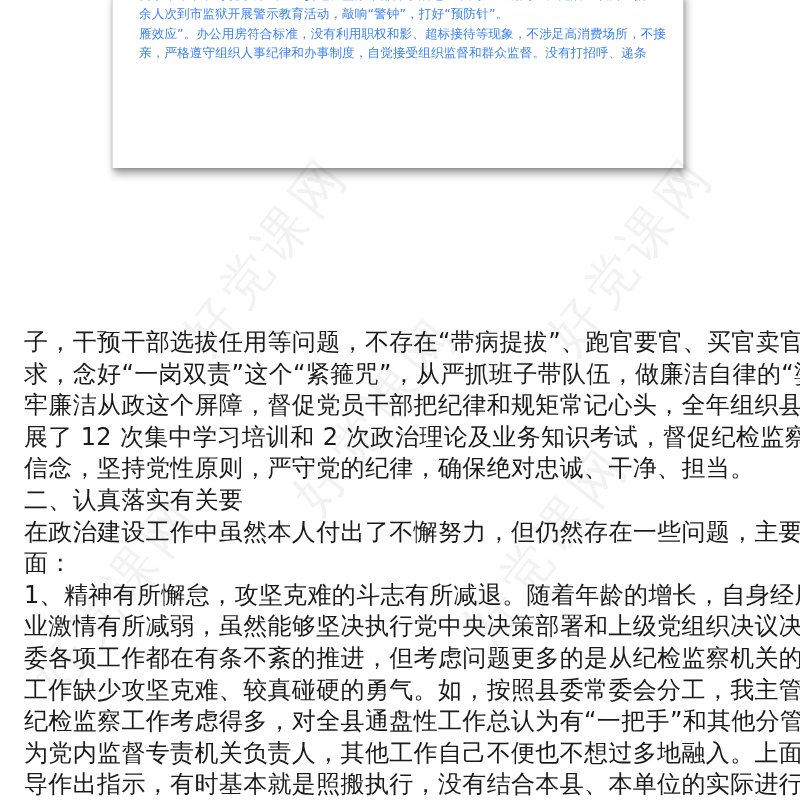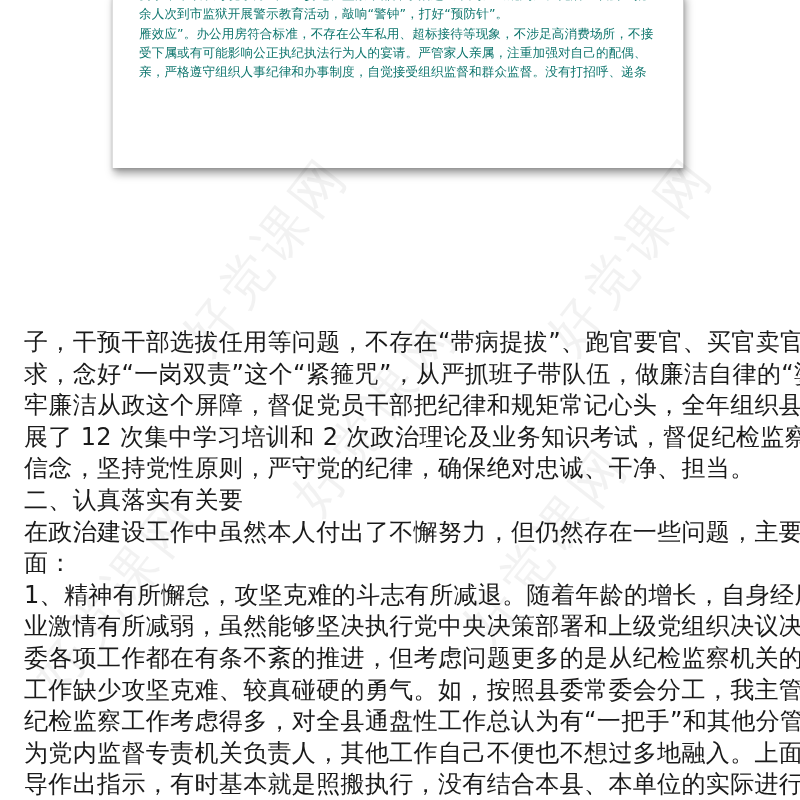--- a/index.html
+++ b/index.html
@@ -10,21 +10,21 @@
     color: #1a1a1a;
   }
   .preview-page {
     position: absolute; left: 112px; top: -8px; width: 572px; height: 176px;
     background: #fff;
     box-shadow: 2px 6px 8px rgba(0,0,0,0.35), 0 2px 3px rgba(0,0,0,0.15);
     border-left: 1px solid #ddd; border-right: 1px solid #ccc;
     box-sizing: border-box; padding: 0 14px 0 26px; overflow: hidden;
   }
   .preview-line {
-    font-size: 12.6px; line-height: 19.3px; color: #0f766e;
+    font-size: 12.6px; line-height: 19.3px; color: #3b82f6;
     white-space: nowrap; overflow: hidden; letter-spacing: 0.1px;
   }
   .preview-line.cut { margin-top: -7px; }
   .body-text {
     position: absolute; left: 24px; top: 327px; width: 760px;
   }
   .body-line {
     font-size: 24px; line-height: 31.6px; white-space: nowrap; color: #1a1a1a;
     letter-spacing: 0.35px;
   }
@@ -33,22 +33,21 @@
     transform: rotate(-52deg); white-space: nowrap; pointer-events: none;
     letter-spacing: 6px;
   }
 </style>
 </head>
 <body>
 
 <div class="preview-page">
   <div class="preview-line cut">要求，采取以考促学方式让全委纪检监察干部深学活运《准则》《规则》。先后组织县三批 200</div>
   <div class="preview-line">余人次到市监狱开展警示教育活动，敲响“警钟”，打好“预防针”。</div>
-  <div class="preview-line">雁效应”。办公用房符合标准，不存在公车私用、超标接待等现象，不涉足高消费场所，不接</div>
-  <div class="preview-line">受下属或有可能影响公正执纪执法行为人的宴请。严管家人亲属，注重加强对自己的配偶、</div>
+  <div class="preview-line">雁效应”。办公用房符合标准，没有利用职权和影、超标接待等现象，不涉足高消费场所，不接</div>
   <div class="preview-line">亲，严格遵守组织人事纪律和办事制度，自觉接受组织监督和群众监督。没有打招呼、递条</div>
 </div>
 
 <div class="watermark" style="left:150px; top:220px;">好党课网</div>
 <div class="watermark" style="left:515px; top:220px;">好党课网</div>
 <div class="watermark" style="left:0px; top:560px;">好党课网</div>
 <div class="watermark" style="left:430px; top:510px;">好党课网</div>
 <div class="watermark" style="left:260px; top:380px;">好党课网</div>
 
 <div class="body-text">

